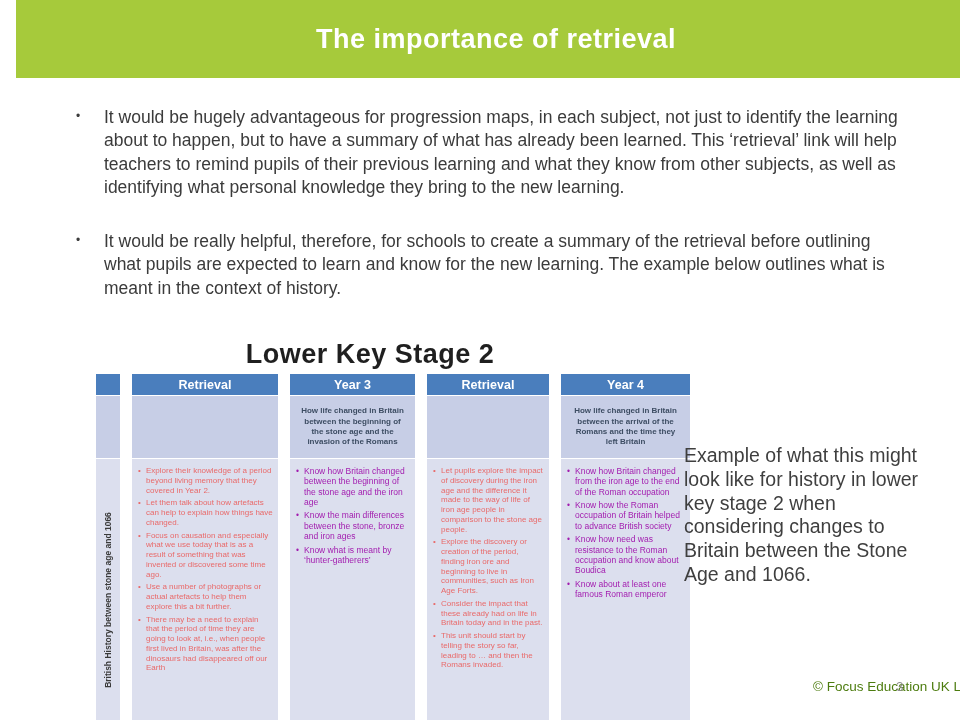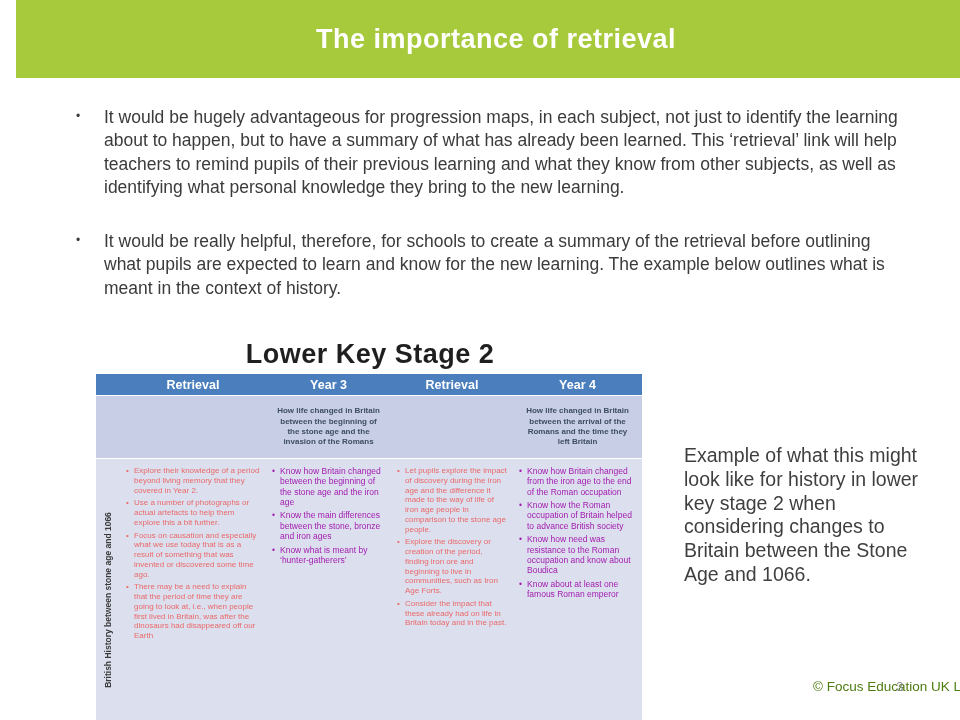--- a/index.html
+++ b/index.html
@@ -26,21 +26,21 @@
   }
   .bullets > li { position:relative; padding-left:30px; margin-bottom:30px; }
   .bullets .marker { position:absolute; left:2px; top:2px; font-size:12px; color:#3b3b3b; }
 
   
   .table-wrap { position:absolute; left:80px; top:341px; width:548px; }
   .table-title {
     margin:0 0 7px 0; text-align:center; font-size:27px; line-height:26px;
     font-weight:700; color:#1f1f1f; letter-spacing:.5px;
   }
-  .trow { display:flex; gap:0; }
+  .trow { display:flex; gap:12px; }
   .trow + .trow { margin-top:1px; }
   .cell { box-sizing:border-box; flex:0 0 auto; }
   .c0 { width:24px; } .c1 { width:146px; } .c2 { width:125px; } .c3 { width:122px; } .c4 { width:129px; }
   .hrow .cell {
     height:21px; background:#4a7ebd; color:#ffffff; font-weight:700; font-size:12.5px;
     display:flex; align-items:center; justify-content:center;
   }
   .shrow .cell {
     height:62px; background:#c7cee6; color:#3d4d63; font-weight:700; font-size:8px;
     line-height:1.3; text-align:center; display:flex; align-items:center; justify-content:center;
@@ -118,37 +118,39 @@
       <div class="cell c4">How life changed in Britain between the arrival of the Romans and the time they left Britain</div>
     </div>
 
     <div class="trow brow">
       <div class="cell c0 rowlabel-cell">
         <span class="rowlabel">British History between stone age and 1066</span>
       </div>
       <div class="cell c1 red">
         <ul class="blist">
             <li>Explore their knowledge of a period beyond living memory that they covered in Year 2.</li>
+            <li>Let them talk about how artefacts can help to explain how things have changed.</li>
+            <li>Focus on causation and especially what we use today that is as a result of something that was invented or discovered some time ago.</li>
             <li>Use a number of photographs or actual artefacts to help them explore this a bit further.</li>
-            <li>Focus on causation and especially what we use today that is as a result of something that was invented or discovered some time ago.</li>
             <li>There may be a need to explain that the period of time they are going to look at, i.e., when people first lived in Britain, was after the dinosaurs had disappeared off our Earth</li>
           </ul>
       </div>
       <div class="cell c2 navy">
         <ul class="blist">
             <li>Know how Britain changed between the beginning of the stone age and the iron age</li>
             <li>Know the main differences between the stone, bronze and iron ages</li>
             <li>Know what is meant by ‘hunter-gatherers’</li>
           </ul>
       </div>
       <div class="cell c3 red">
         <ul class="blist">
             <li>Let pupils explore the impact of discovery during the iron age and the difference it made to the way of life of iron age people in comparison to the stone age people.</li>
             <li>Explore the discovery or creation of the period, finding iron ore and beginning to live in communities, such as Iron Age Forts.</li>
             <li>Consider the impact that these already had on life in Britain today and in the past.</li>
+            <li>This unit should start by telling the story so far, leading to … and then the Romans invaded.</li>
           </ul>
       </div>
       <div class="cell c4 navy">
         <ul class="blist">
             <li>Know how Britain changed from the iron age to the end of the Roman occupation</li>
             <li>Know how the Roman occupation of Britain helped to advance British society</li>
             <li>Know how need was resistance to the Roman occupation and know about Boudica</li>
             <li>Know about at least one famous Roman emperor</li>
           </ul>
       </div>

